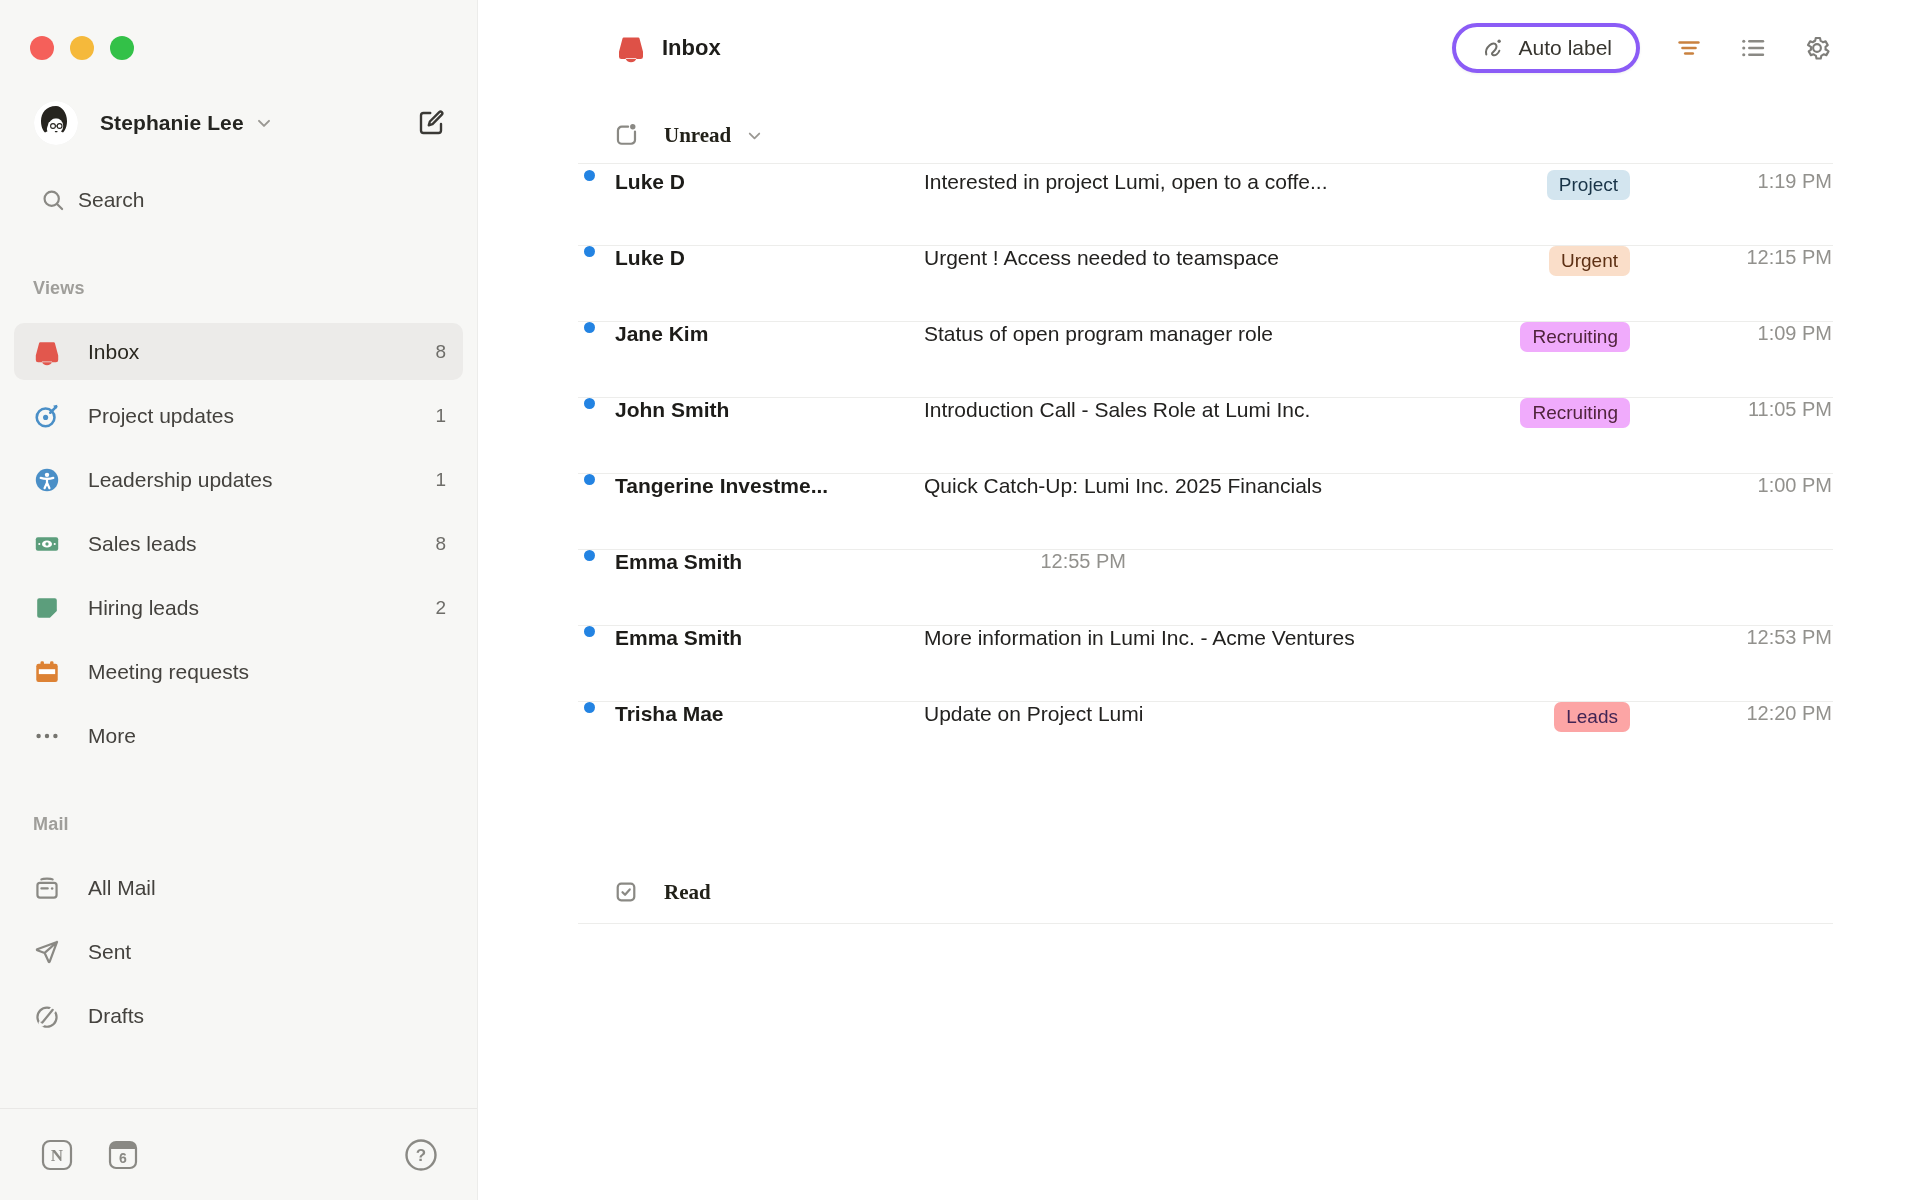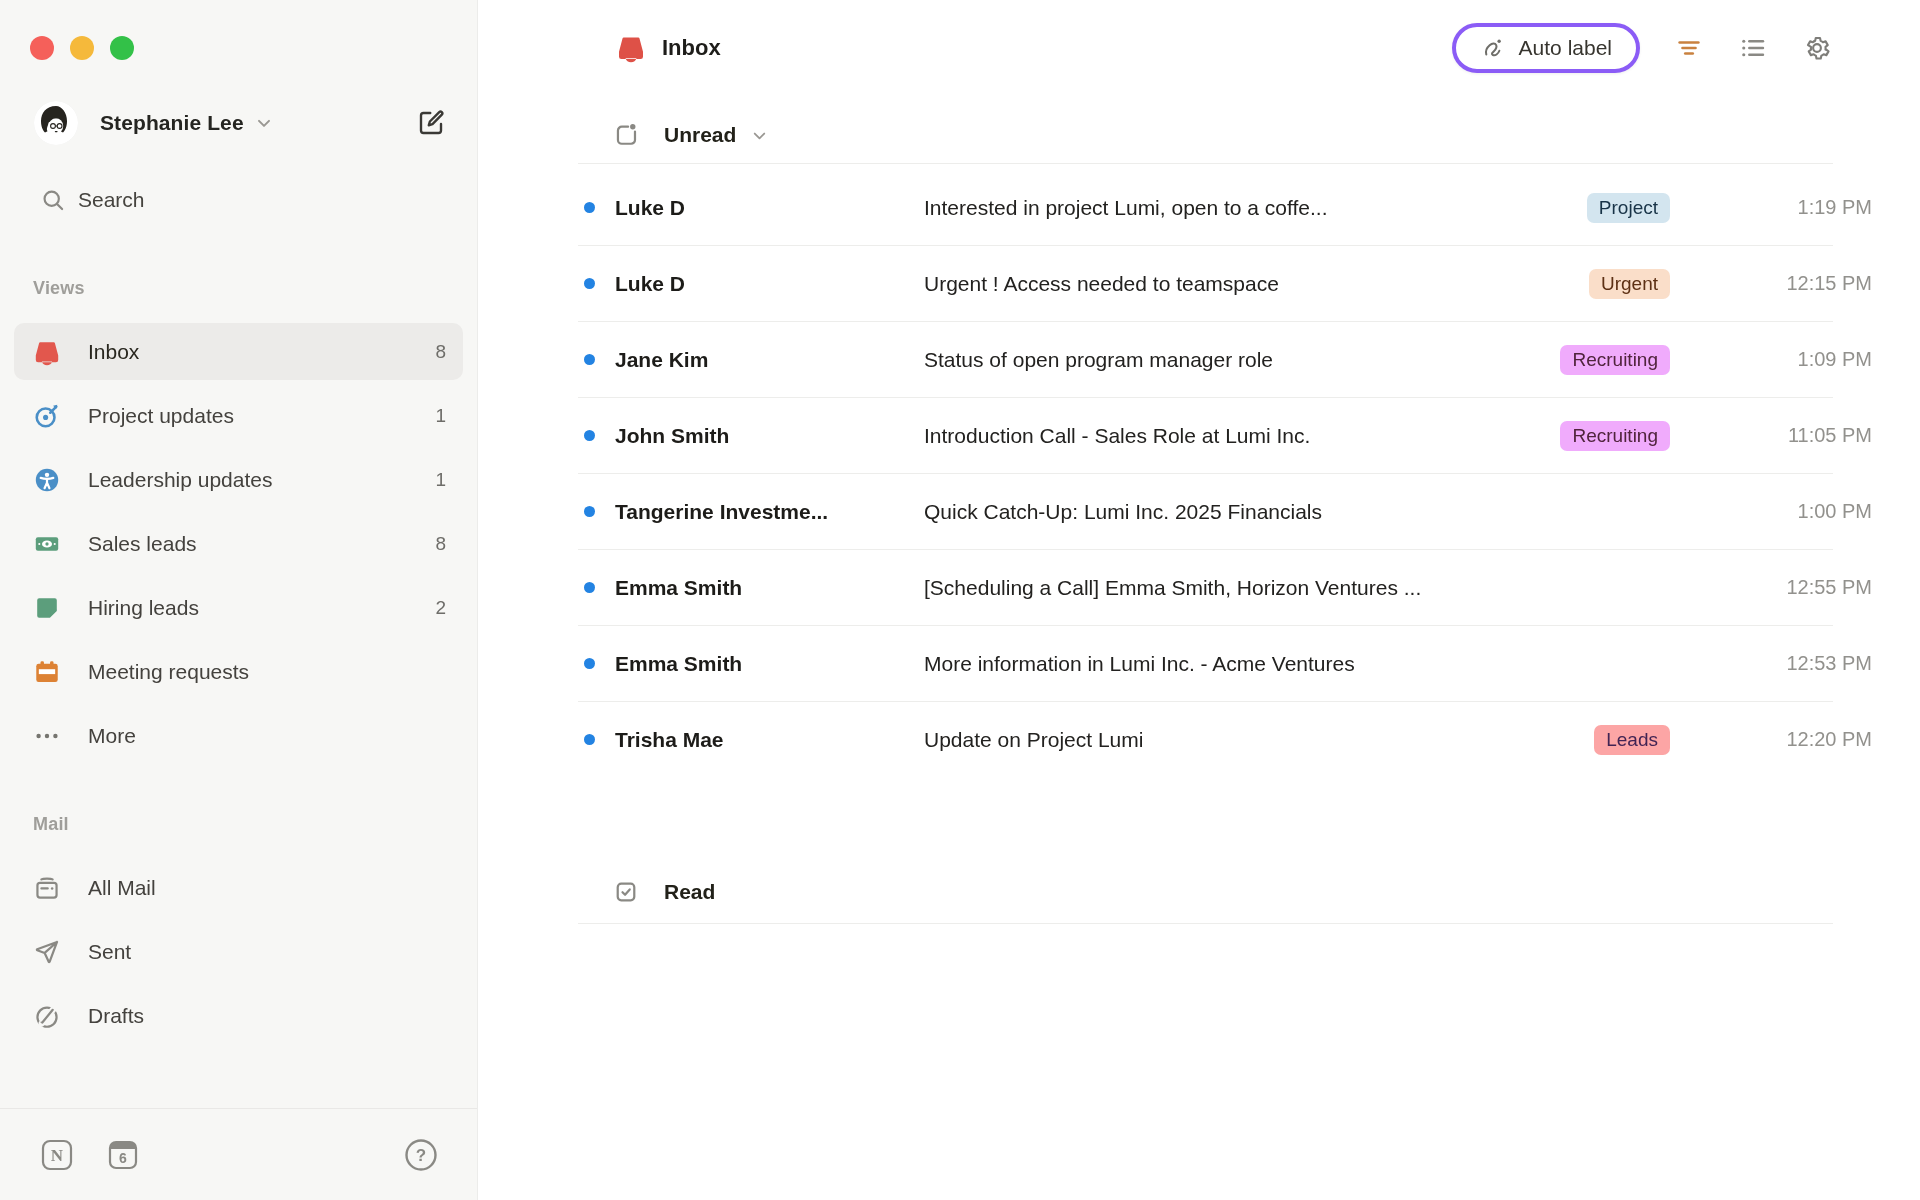--- a/index.html
+++ b/index.html
@@ -45,29 +45,29 @@
 
   
   .main { flex:1; background:#fff; display:flex; flex-direction:column; }
   .main-header { height:96px; display:flex; align-items:center; padding:0 88px 0 138px; }
   .m-title { margin-left:16px; font-size:22px; font-weight:700; color:#1E1D1A; }
   .pill { display:flex; align-items:center; height:50px; padding:0 24px; background:#fff;
     border:4px solid #8b5cf6; border-radius:26px; box-shadow:0 1px 3px rgba(15,15,15,.07); }
   .pill-label { margin-left:12px; font-size:21px; font-weight:500; color:#37352F; }
   .hbtn { margin-left:34px; display:flex; align-items:center; justify-content:center; width:30px; height:30px; }
 
-  .group-row { display:flex; align-items:center; height:28px; margin:25px 0 0 134px; }
+  .group-row { display:flex; align-items:center; height:28px; margin:25px 0 0 134px;font-family:Liberation Serif, serif; }
   .group-label { margin-left:24px; font-size:21px; font-weight:700; color:#222119; }
   .group-chev { margin-left:14px; display:flex; }
 
   .hr { height:1px; background:#EDEDEB; margin:0 87px 0 100px; }
   .hr.top { margin-top:14px; }
 
   .rows { margin-top:6px; }
-  .row { display:flex; align-items:center; height:75px; padding:0 48px 0 106px; }
+  .row { display:flex; align-items:flex-start; height:75px; padding:0 88px 0 106px; }
   .dot { width:11px; height:11px; border-radius:50%; background:#2383E2; flex:0 0 11px; }
   .sender { margin-left:20px; width:309px; flex:0 0 309px; font-size:21px; font-weight:700; color:#1D1C19;
     white-space:nowrap; overflow:hidden; }
   .subject { flex:1; font-size:21px; color:#232220; white-space:nowrap; overflow:hidden;
     text-overflow:ellipsis; margin-right:16px; }
   .badge { display:inline-block; padding:4px 12px; border-radius:7px; font-size:19px; font-weight:500;
     white-space:nowrap; }
   .badge[data-color="blue"]   { background:#D3E5EF; color:#183347; }
   .badge[data-color="orange"] { background:#FADEC9; color:#5D3014; }
   .badge[data-color="pink"]   { background:#f0abfc; color:#50243C; }
@@ -397,21 +397,20 @@
         <span class="sender">Tangerine Investme...</span>
         <span class="subject">Quick Catch-Up: Lumi Inc. 2025 Financials</span>
 
         <span class="time">1:00 PM</span>
       </div>
       <div class="hr"></div>
 
       <div class="row">
         <span class="dot"></span>
         <span class="sender">Emma Smith</span>
-        <span class="subject">[Scheduling a Call] Emma Smith, Horizon Ventures ...</span>
 
         <span class="time">12:55 PM</span>
       </div>
       <div class="hr"></div>
 
       <div class="row">
         <span class="dot"></span>
         <span class="sender">Emma Smith</span>
         <span class="subject">More information in Lumi Inc. - Acme Ventures</span>
 

